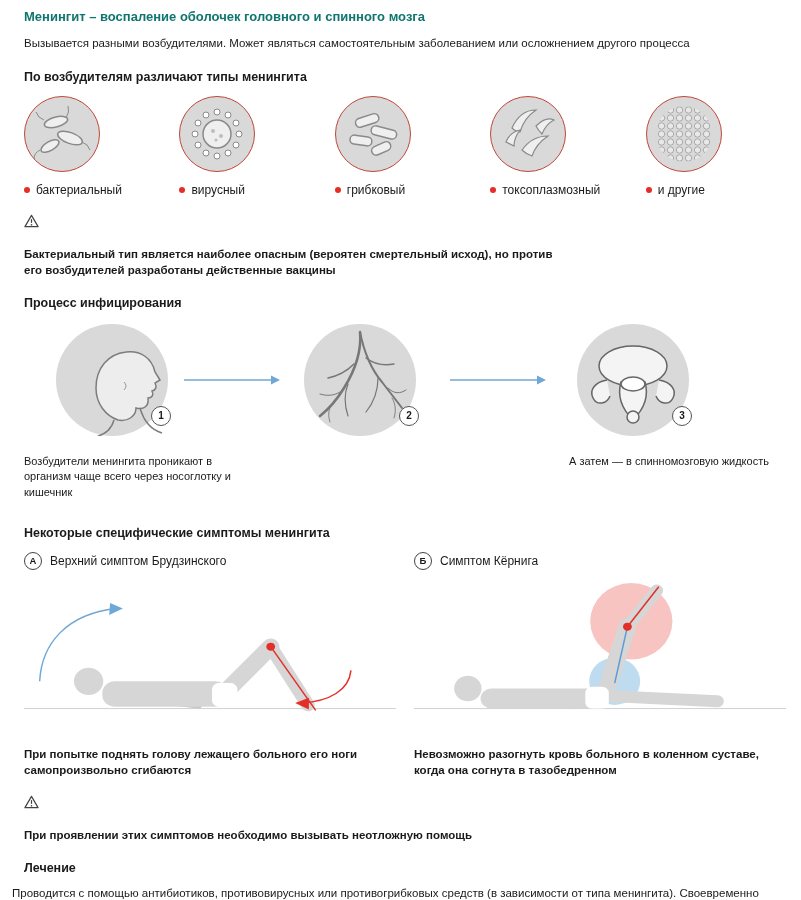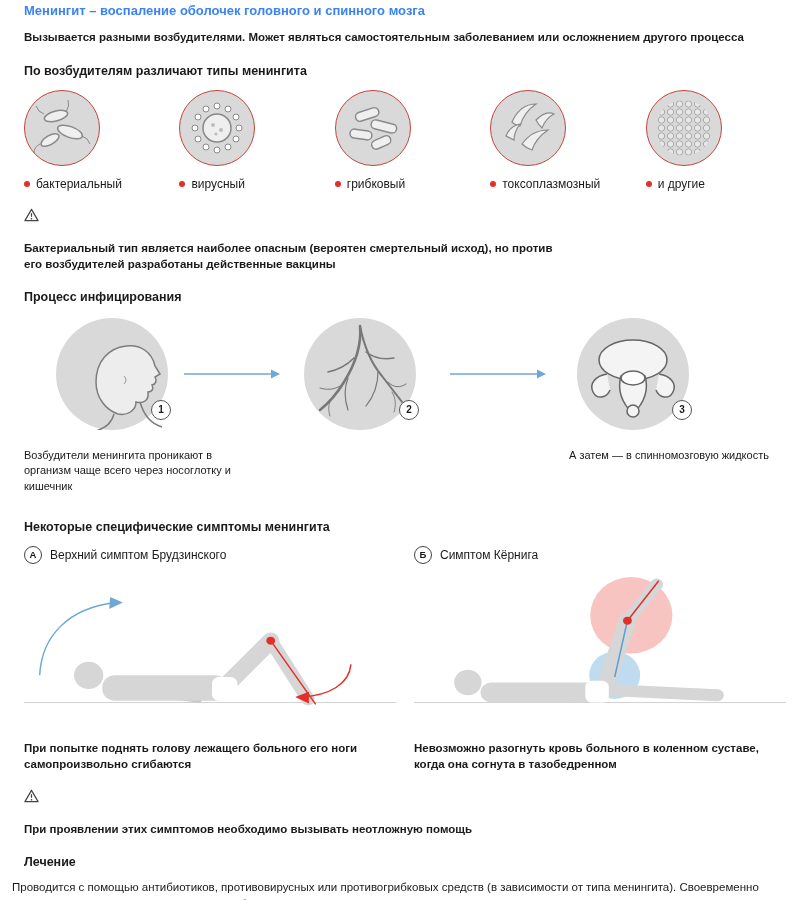--- a/index.html
+++ b/index.html
@@ -1,21 +1,21 @@
 <!DOCTYPE html>
 <html><head>
 <meta charset="utf-8">
 <style>
   html,body{margin:0;padding:0;background:#fff;}
   .page{width:801px;height:900px;position:relative;overflow:hidden;background:#fff;
         font-family:"Liberation Sans",sans-serif;color:#1a1a1a;}
   .title{margin:10px 24px 0;font-family:"Liberation Serif",serif;font-weight:700;
          font-size:27px;letter-spacing:0.2px;color:#101010;}
-  .subtitle{margin:3px 24px 0;font-size:13px;font-weight:700;color:#3b82f6;}
-  .intro{margin:12px 24px 0;font-size:11.5px;line-height:1.35;max-width:750px;font-weight:bold;}
+  .subtitle{margin:9px 24px 0;font-size:13px;font-weight:700;color:#0f766e;}
+  .intro{margin:12px 24px 0;font-size:11.5px;line-height:1.35;max-width:750px;}
   .sec-heading{margin:18px 24px 0;font-size:12.5px;font-weight:700;}
   
   .types-row{display:flex;margin:12px 0 0 24px;}
   .type-item{width:156px;}
   .type-circle{width:76px;height:76px;border-radius:50%;background:#d9d9d9;
                border:1.5px solid #c2453a;box-sizing:border-box;
                display:flex;align-items:center;justify-content:center;}
   .type-label{margin-top:11px;font-size:12px;display:flex;align-items:center;gap:6px;}
   .dot{width:6px;height:6px;border-radius:50%;background:#e42f29;flex:0 0 auto;}
   

